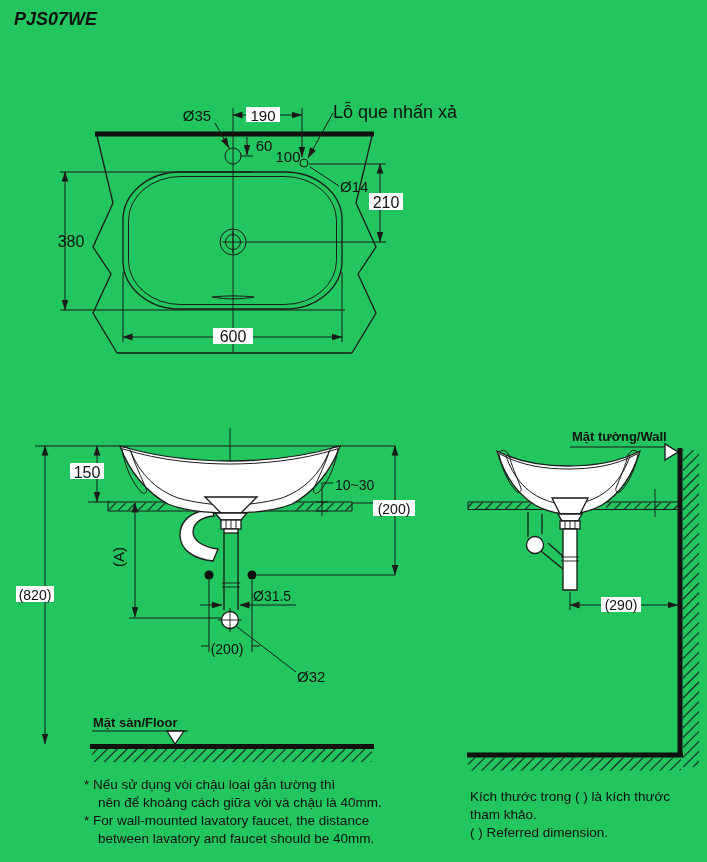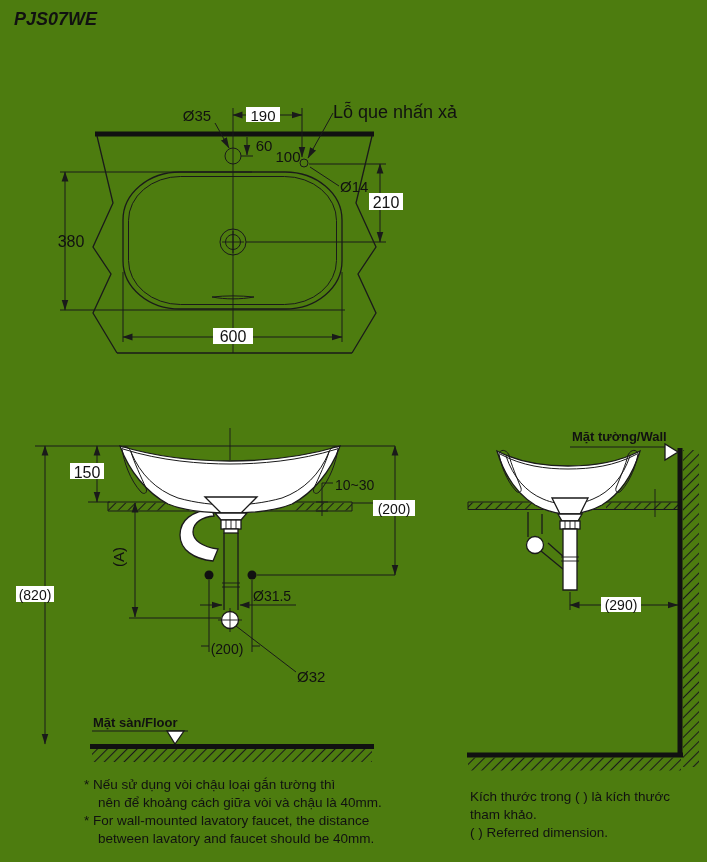--- a/index.html
+++ b/index.html
@@ -1,16 +1,16 @@
 <!DOCTYPE html>
 <html><head>
 <meta charset="utf-8">
 <style>
   html,body{margin:0;padding:0;background:#fff;}
-  .page{position:relative;width:707px;height:862px;background:#4d7c0f;overflow:hidden;
+  .page{position:relative;width:707px;height:862px;background:#22c55e;overflow:hidden;
         font-family:"Liberation Sans","DejaVu Sans",sans-serif;text-align:right;}
   svg{position:absolute;left:0;top:0;}
   text{fill:#111;font-family:"Liberation Sans","DejaVu Sans",sans-serif;}
   .ttl{font-size:18px;font-weight:bold;font-style:italic;}
   .dim{font-size:15px;}
   .dimL{font-size:16px;}
   .dimS{font-size:14px;}
   .lbl{font-size:18px;}
   .lblB{font-size:13px;font-weight:bold;}
   .note{font-size:13.5px;}

